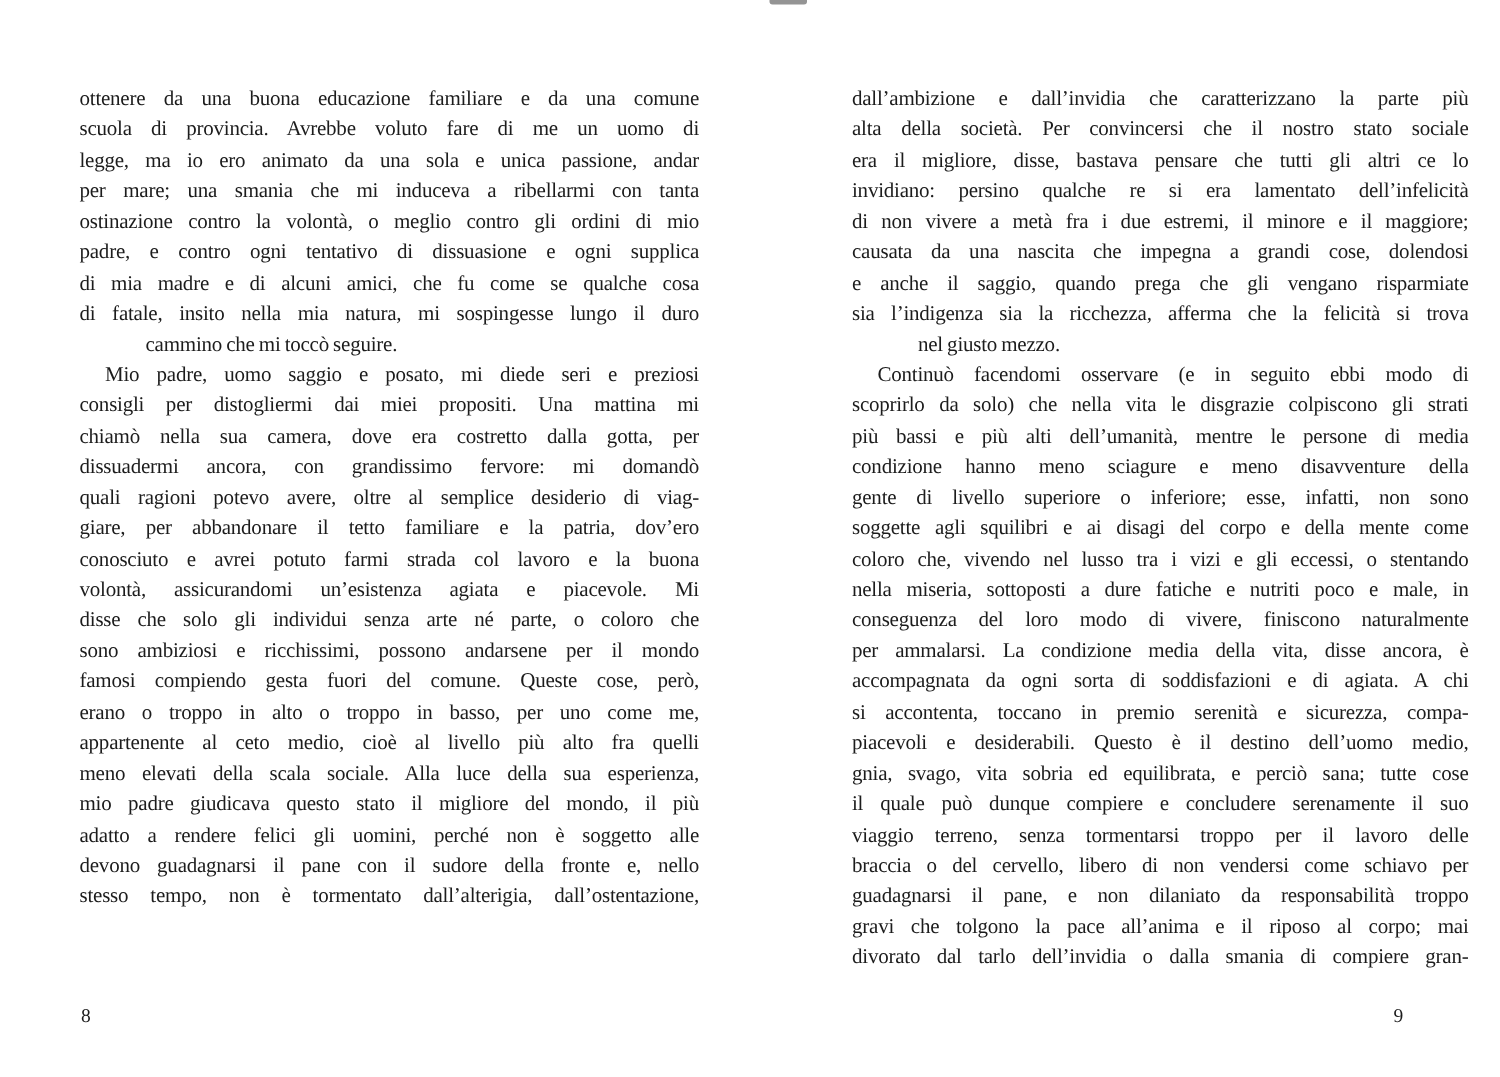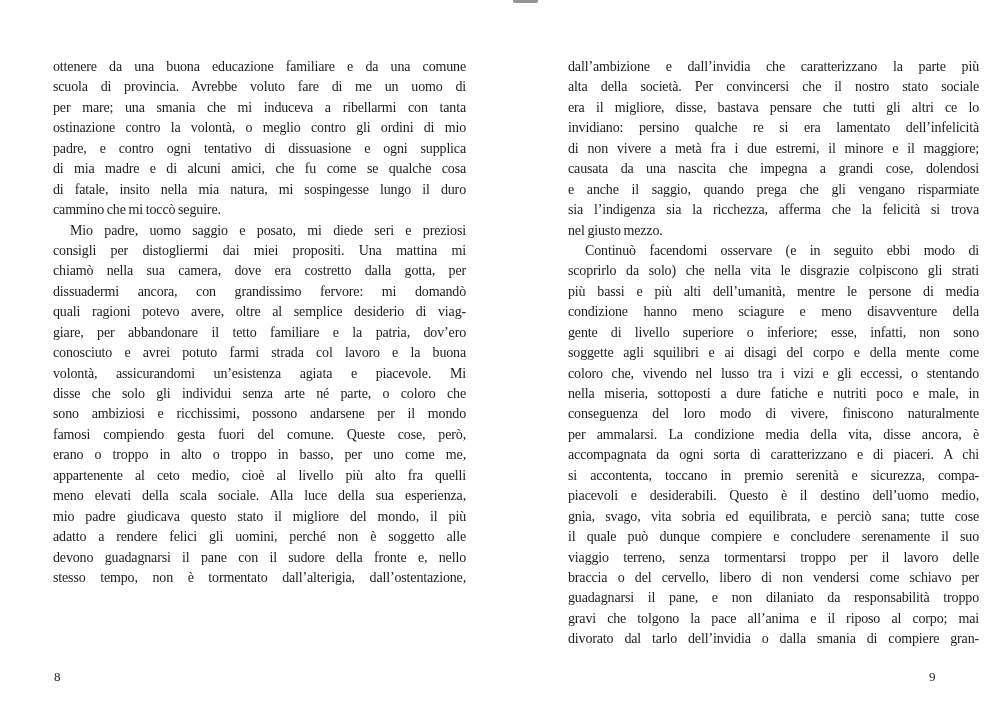--- a/index.html
+++ b/index.html
@@ -31,39 +31,40 @@
     font-size:14px;
     line-height:20.45px;
     height:20.45px;
     text-align:justify;
     text-align-last:justify;
     letter-spacing:-0.15px;
     word-spacing:-0.6px;
     white-space:normal;
     overflow:hidden;
   }
-  .line.short{text-align-last:left;}
+  .line.short{text-align-last:left;margin-left:44px;}
   .line.indent{padding-left:17px;}
   .folio{
     position:absolute;top:668px;
     font-size:13px;line-height:18px;
     color:var(--text);
   }
   .folio-left{left:54px;}
   .folio-right{left:929px;width:20px;}
 </style>
 </head>
 <body>
 
 <div id="screen">
   <div class="drag-handle"></div>
 
   <div class="page page-left">
       <div class="line" style="">ottenere da una buona educazione familiare e da una comune</div>
       <div class="line" style="">scuola di provincia. Avrebbe voluto fare di me un uomo di</div>
+      <div class="line" style="">legge, ma io ero animato da una sola e unica passione, andar</div>
       <div class="line" style="">per mare; una smania che mi induceva a ribellarmi con tanta</div>
       <div class="line" style="">ostinazione contro la volontà, o meglio contro gli ordini di mio</div>
       <div class="line" style="">padre, e contro ogni tentativo di dissuasione e ogni supplica</div>
       <div class="line" style="">di mia madre e di alcuni amici, che fu come se qualche cosa</div>
       <div class="line" style="">di fatale, insito nella mia natura, mi sospingesse lungo il duro</div>
       <div class="line short" style="">cammino che mi toccò seguire.</div>
       <div class="line indent" style="">Mio padre, uomo saggio e posato, mi diede seri e preziosi</div>
       <div class="line" style="">consigli per distogliermi dai miei propositi. Una mattina mi</div>
       <div class="line" style="">chiamò nella sua camera, dove era costretto dalla gotta, per</div>
       <div class="line" style="">dissuadermi ancora, con grandissimo fervore: mi domandò</div>
@@ -96,21 +97,21 @@
       <div class="line indent" style="">Continuò facendomi osservare (e in seguito ebbi modo di</div>
       <div class="line" style="">scoprirlo da solo) che nella vita le disgrazie colpiscono gli strati</div>
       <div class="line" style="">più bassi e più alti dell’umanità, mentre le persone di media</div>
       <div class="line" style="">condizione hanno meno sciagure e meno disavventure della</div>
       <div class="line" style="">gente di livello superiore o inferiore; esse, infatti, non sono</div>
       <div class="line" style="">soggette agli squilibri e ai disagi del corpo e della mente come</div>
       <div class="line" style="">coloro che, vivendo nel lusso tra i vizi e gli eccessi, o stentando</div>
       <div class="line" style="">nella miseria, sottoposti a dure fatiche e nutriti poco e male, in</div>
       <div class="line" style="">conseguenza del loro modo di vivere, finiscono naturalmente</div>
       <div class="line" style="">per ammalarsi. La condizione media della vita, disse ancora, è</div>
-      <div class="line" style="">accompagnata da ogni sorta di caratterizzano e di piaceri. A chi</div>
+      <div class="line" style="">accompagnata da ogni sorta di soddisfazioni e di agiata. A chi</div>
       <div class="line" style="">si accontenta, toccano in premio serenità e sicurezza, compa-</div>
       <div class="line" style="">piacevoli e desiderabili. Questo è il destino dell’uomo medio,</div>
       <div class="line" style="">gnia, svago, vita sobria ed equilibrata, e perciò sana; tutte cose</div>
       <div class="line" style="">il quale può dunque compiere e concludere serenamente il suo</div>
       <div class="line" style="">viaggio terreno, senza tormentarsi troppo per il lavoro delle</div>
       <div class="line" style="">braccia o del cervello, libero di non vendersi come schiavo per</div>
       <div class="line" style="">guadagnarsi il pane, e non dilaniato da responsabilità troppo</div>
       <div class="line" style="">gravi che tolgono la pace all’anima e il riposo al corpo; mai</div>
       <div class="line" style="">divorato dal tarlo dell’invidia o dalla smania di compiere gran-</div>
     </div>

